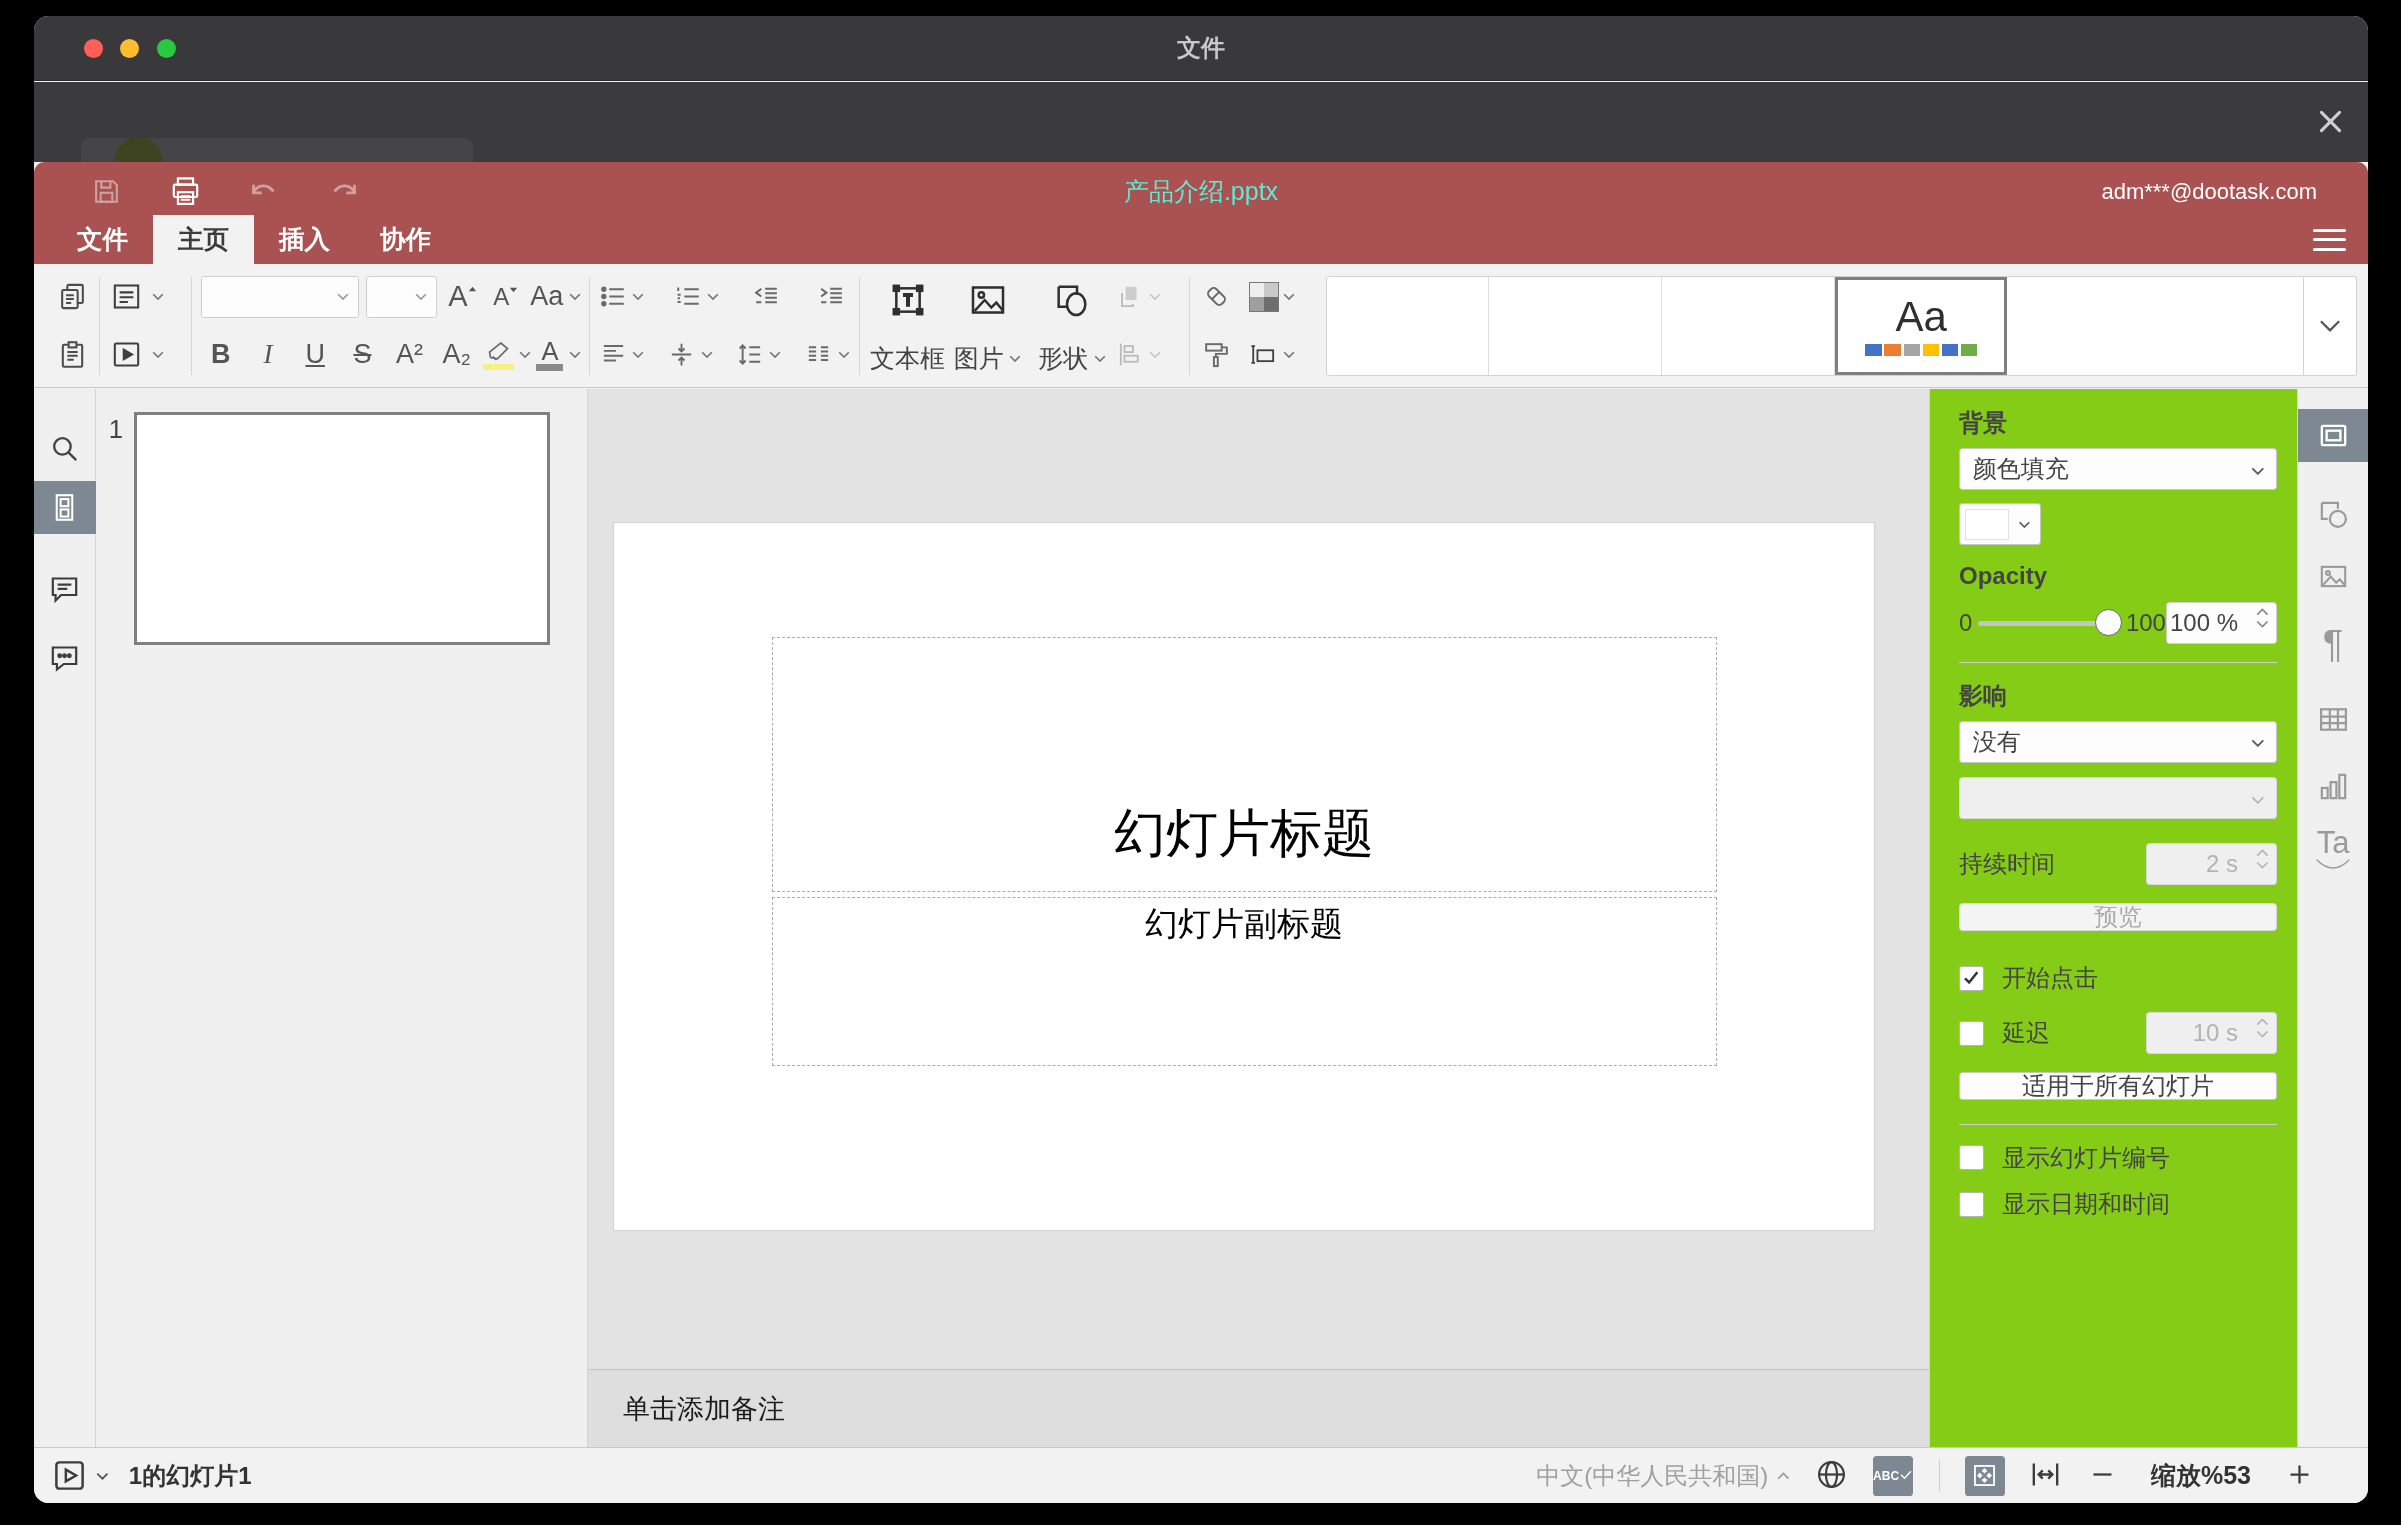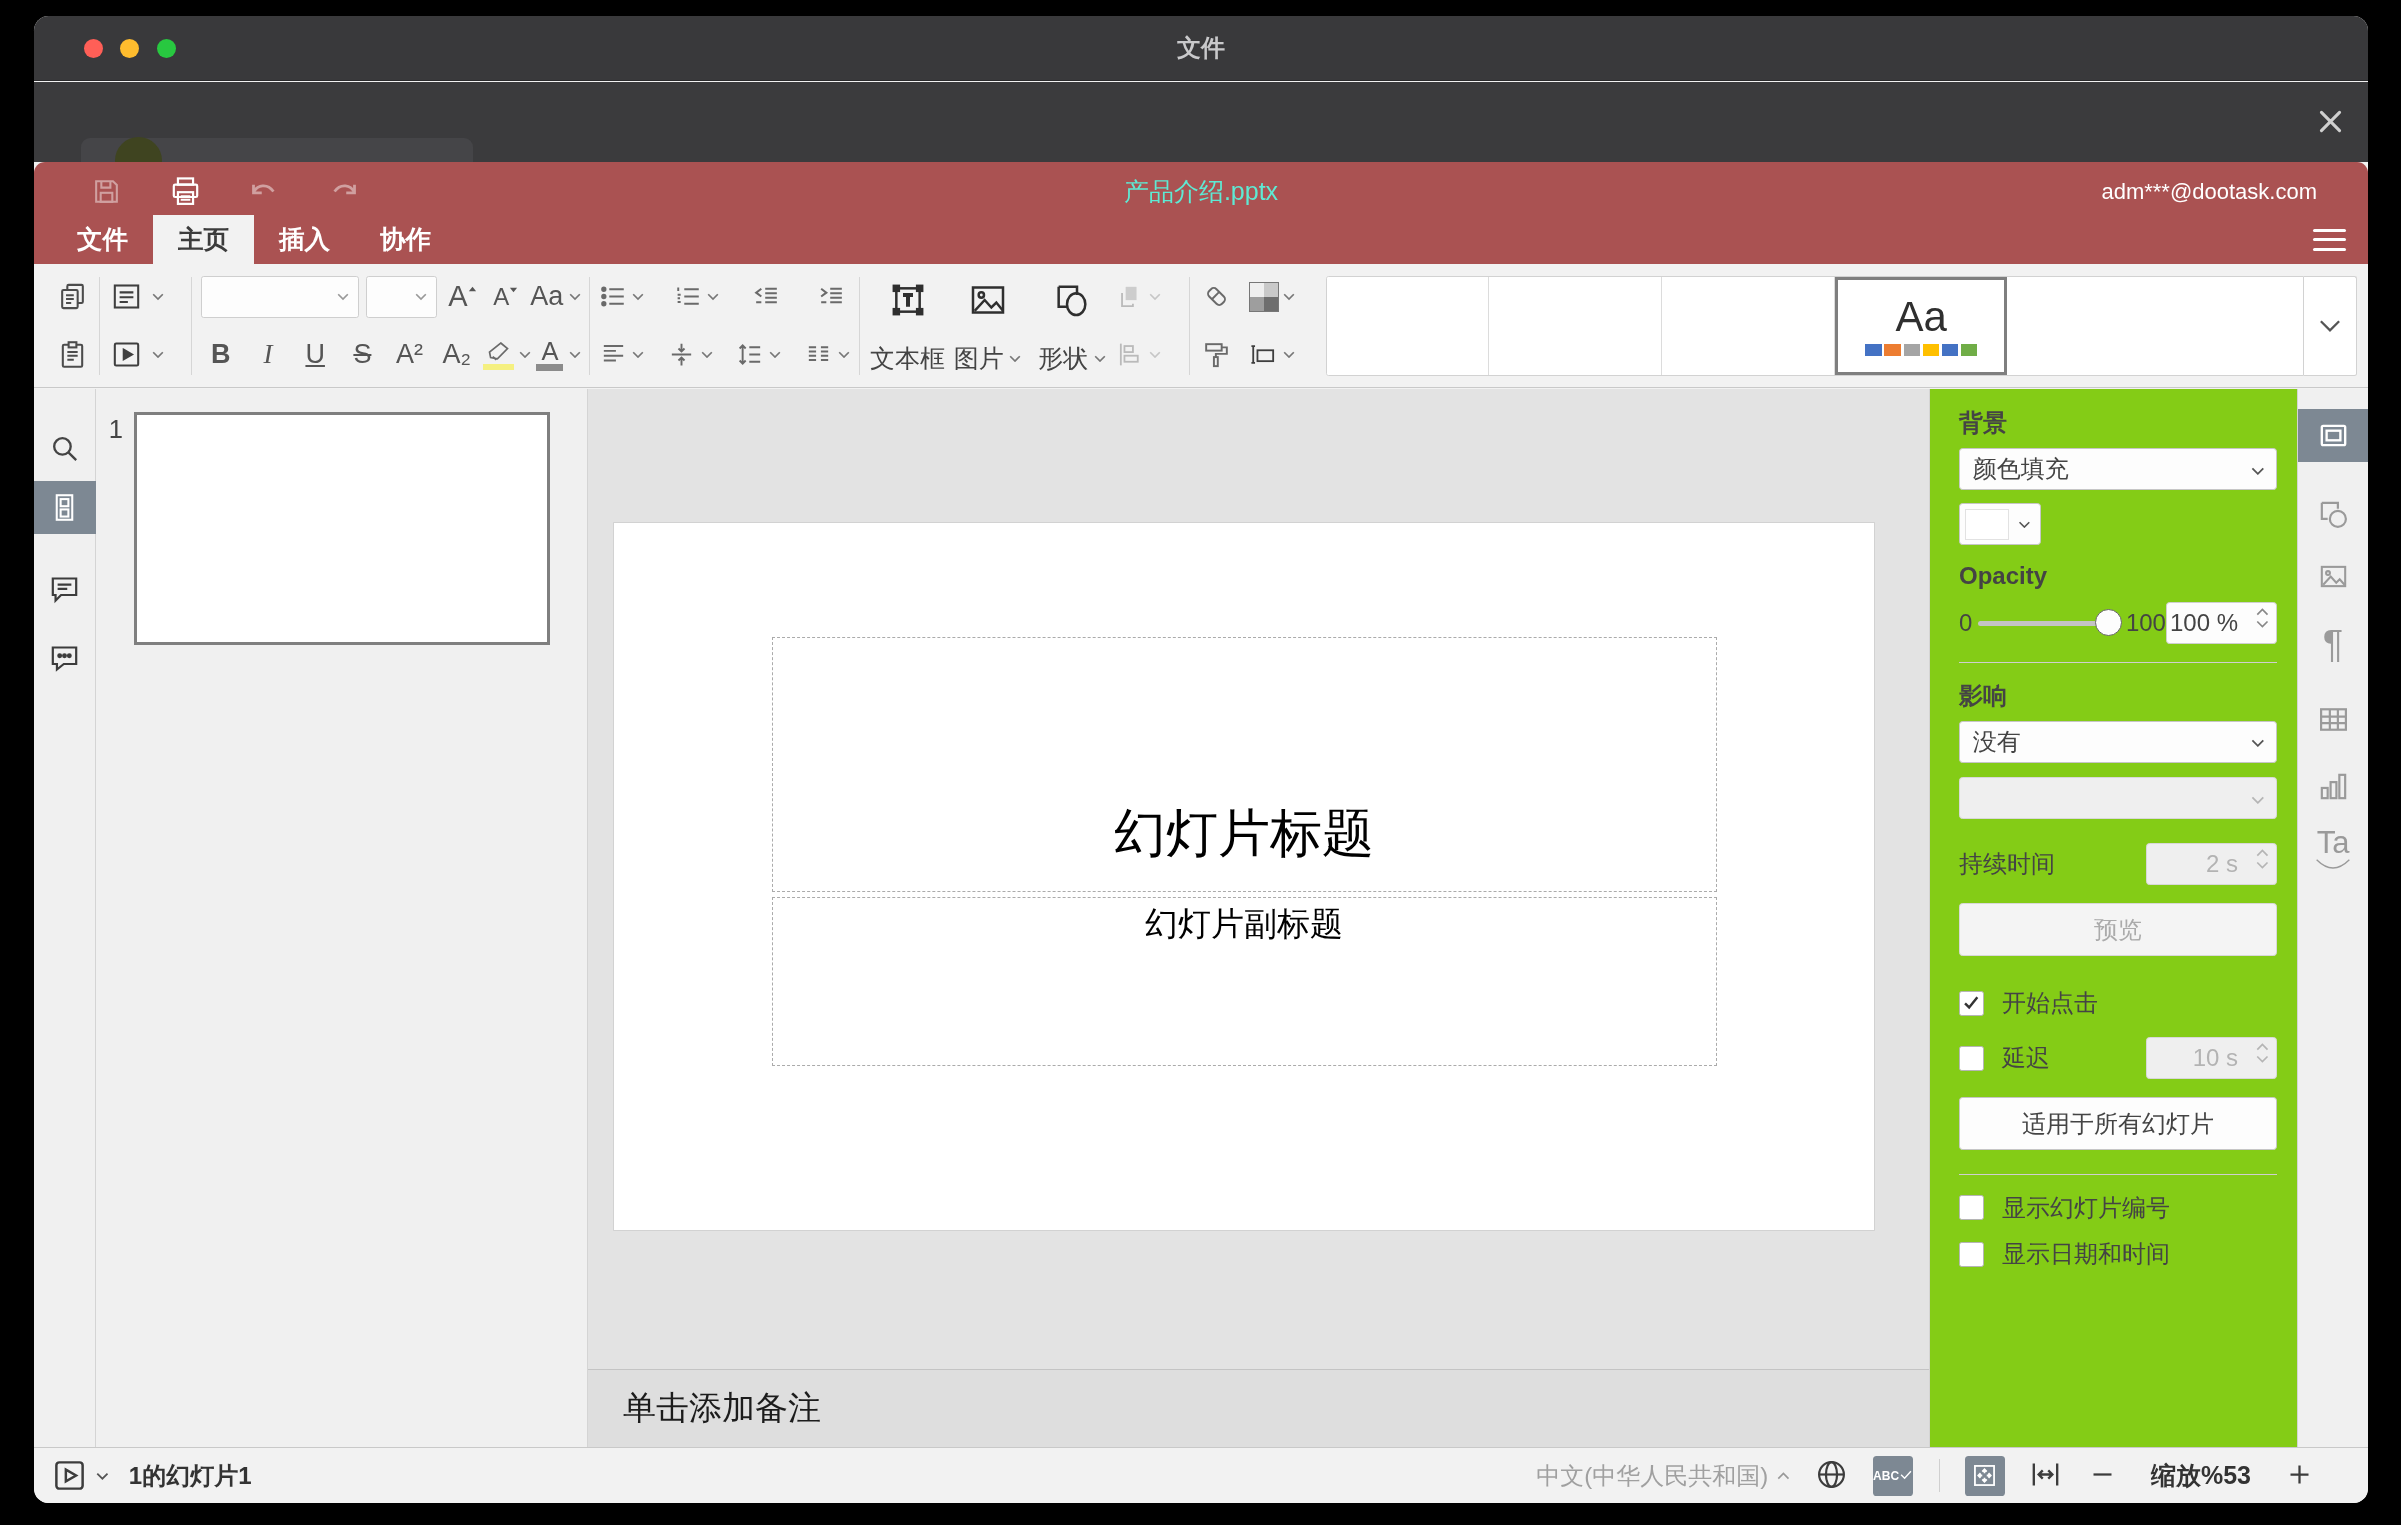--- a/index.html
+++ b/index.html
@@ -68,41 +68,41 @@
   .thumb { position:absolute; left:38px; top:23px; width:416px; height:233px; background:#fff; border:3.6px solid #7f7f7f; cursor:pointer; }
 
   .canvascol { flex:1; display:flex; flex-direction:column; min-width:0; }
   .canvas { flex:1; background:#e3e3e3; position:relative; }
   .slide { position:absolute; left:25.5px; top:134px; width:1260px; height:707px; background:#fff; box-shadow:0 0 0 0.9px #d0d0d0; }
   .ph { position:absolute; left:158px; width:945px; border:1.8px dashed #ababab; display:flex; justify-content:center; cursor:text; }
   .ph-title { top:114px; height:255px; align-items:flex-end; padding-bottom:22px; }
   .ph-sub { top:374px; height:169px; align-items:flex-start; padding-top:3.6px; }
   .ph-title span { font-size:52px; color:#000;text-align:center; }
   .ph-sub span { font-size:33px; color:#000; }
-  .notes { height:78px; background:#dedede; border-top:0.9px solid #c4c4c4; display:flex; align-items:center; padding-left:35px; font-size:33px; color:#1c1c1c; cursor:text; }
+  .notes { height:78px; background:#dedede; border-top:0.9px solid #c4c4c4; display:flex; align-items:center; padding-left:35px; font-size:27px; color:#1c1c1c; cursor:text; }
 
   
   .rightpanel { width:368px; background:#84cc16; border-left:0.9px solid #d4d4d4; padding:18px 20px 0 29px; font-size:24px; color:#444; }
   .plabel { font-weight:bold; margin-bottom:9px; }
   .psel { position:relative; height:42px; background:#fdfdfd; border:0.9px solid #c6c6c6; border-radius:3.6px; display:flex; align-items:center; padding:0 36px 0 12.8px; cursor:pointer; }
   .psel.dis { background:#efefef; border-color:#d8d8d8; color:#b0b0b0; }
   .psel .ch { position:absolute; right:11px; top:17.3px; }
   .swatch { margin:12.8px 0 16.4px; width:82px; height:42px; border:0.9px solid #c6c6c6; border-radius:3.6px; background:#fdfdfd; display:flex; cursor:pointer; }
   .swatch .color { flex:1; background:#fff; border-right:0.9px solid #d9d9d9; margin:4.6px; margin-right:0; border:0.9px solid #e2e2e2; }
   .swatch .drop { width:31px; display:flex; align-items:center; justify-content:center; }
   .sliderrow { display:flex; align-items:center; margin:12.8px 0 18px; }
   .track { position:relative; width:137px; height:4.6px; background:#c4c4c4; border-radius:2.7px; margin:0 5.5px; }
   .knob { position:absolute; right:-12.8px; top:-12px; width:27px; height:27px; border-radius:50%; background:#fdfdfd; border:1.8px solid #666; cursor:pointer; }
   .spin { position:relative; height:42px; background:#fdfdfd; border:0.9px solid #cfcfcf; border-radius:3.6px; display:flex; align-items:center; justify-content:flex-end; padding-right:38px; }
   .spin.dis { background:#efefef; border-color:#d8d8d8; color:#b3b3b3; }
   .spin .step { position:absolute; right:7.3px; top:4.6px; display:flex; flex-direction:column; gap:3.6px; cursor:pointer; }
   .pdivider { height:0.9px; background:#cfcfcf; margin:16.4px 0; }
   .chkrow { display:flex; align-items:center; gap:18px; margin:18px 0; }
   .chk { width:25px; height:25px; background:#fff; border:0.9px solid #b5b5b5; border-radius:2.7px; display:flex; align-items:center; justify-content:center; cursor:pointer; }
-  .pbtn { height:53px; border:0.9px solid #c6c6c6; border-radius:3.6px; background:#fdfdfd; display:flex; align-items:center; justify-content:center; font-size:24px; color:#444; cursor:pointer; }
+  .pbtn { height:28px; border:0.9px solid #c6c6c6; border-radius:3.6px; background:#fdfdfd; display:flex; align-items:center; justify-content:center; font-size:24px; color:#444; cursor:pointer; }
   .pbtn.dis { background:#f4f4f4; border-color:#d8d8d8; color:#ababab; }
 
   .rightstrip { width:71px; background:#f0f0f0; border-left:0.9px solid #d4d4d4; display:flex; flex-direction:column; align-items:center; padding-top:20px; }
   .rslot { width:71px; height:53px; display:flex; align-items:center; justify-content:center; cursor:pointer; color:#9a9a9a; }
   .rslot.active { background:#7d8893; }
   .pilcrow { font-size:38px; color:#9a9a9a; }
   .ta-icon { display:flex; flex-direction:column; align-items:center; line-height:1; }
   .ta-icon .t { font-size:31px; color:#9a9a9a; }
 
   

